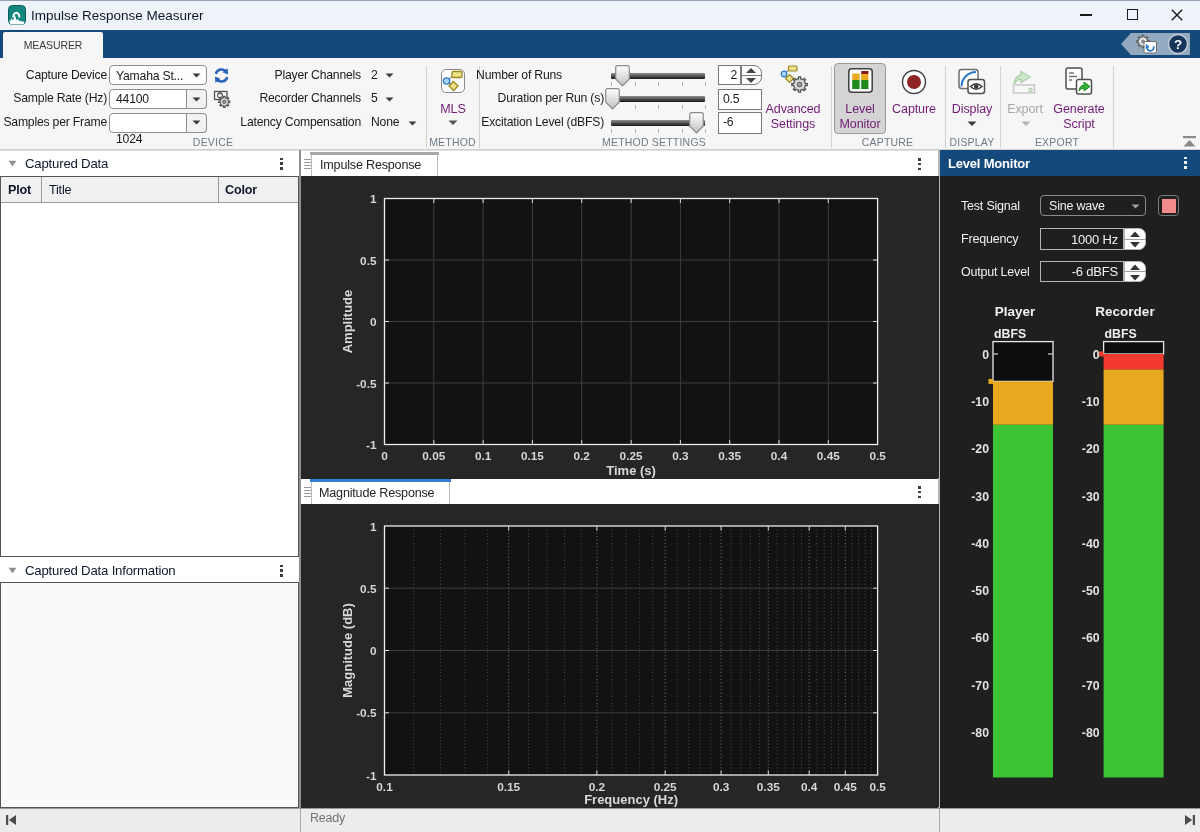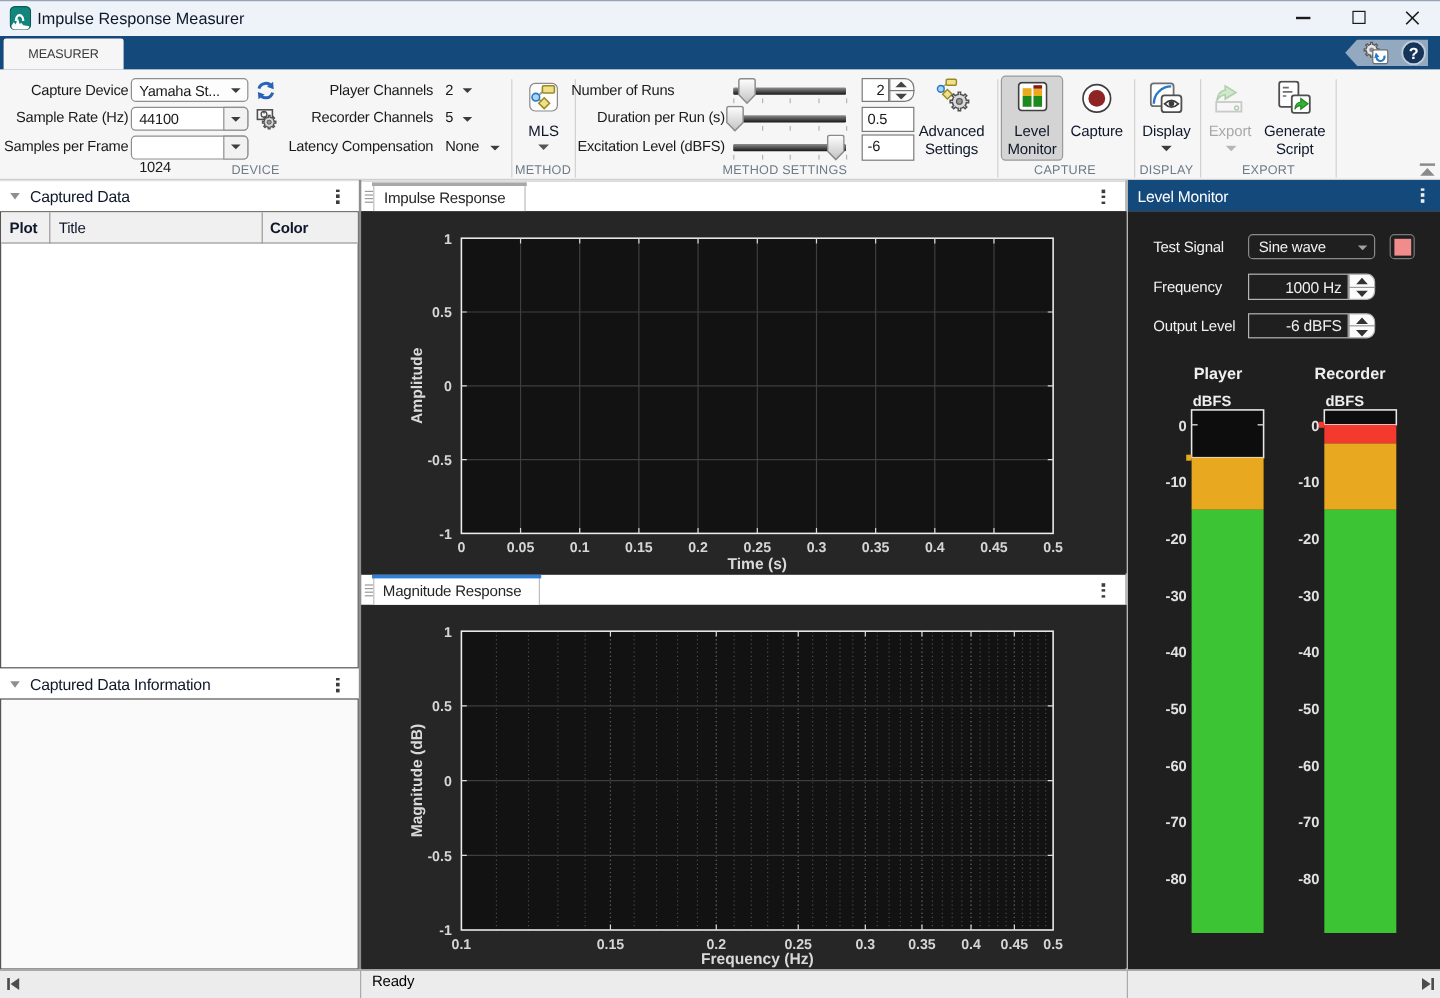--- a/index.html
+++ b/index.html
@@ -1,17 +1,17 @@
 <!DOCTYPE html>
 <html><head><meta charset="utf-8">
 <style>
 *{margin:0;padding:0;box-sizing:border-box}
 body{font-family:"Liberation Sans",sans-serif;width:1200px;height:832px;position:relative;overflow:hidden;background:#f6f6f6;font-size:13px;color:#1a1a1a}
 .rlbl{position:absolute;white-space:nowrap;color:#1a1a1a;font-size:12.2px;letter-spacing:-0.2px}
-.blbl{position:absolute;white-space:nowrap;color:#0f172a;font-size:12.5px;letter-spacing:-0.1px;text-align:center;width:80px}
+.blbl{position:absolute;white-space:nowrap;color:#701a75;font-size:12.5px;letter-spacing:-0.1px;text-align:center;width:80px}
 .abs{position:absolute}
 .lbl{position:absolute;white-space:nowrap;color:#0f172a}
 .sect{position:absolute;color:#6e7b87;font-size:10.5px;letter-spacing:0.2px;white-space:nowrap}
 .sep{position:absolute;width:1px;background:#d2d2d2;top:66px;height:82px}
 </style></head><body>
 <div class="abs" style="left:0;top:0;width:1200px;height:30px;background:#eef2f9;border-top:1px solid #98a4b5"></div>
 <div class="abs" style="left:8px;top:5px"><svg width="18" height="20" viewBox="0 0 18 20">
 <rect x="0.5" y="0.5" width="17" height="19" rx="4" fill="#12857c" stroke="#0a5d57" stroke-width="1"></rect>
 <path d="M5.2 12.5 A 3.1 4.8 0 0 1 11.4 12.5" fill="none" stroke="#ffffff" stroke-width="1.9"></path>
 <path d="M1.5 16.5 L3.5 13.5 L5.2 15.5 L6.8 9.5 L8.4 15.2 L9.6 14 L11.5 16 L16.5 16.8 L16.5 16.5 Q16.5 19.5 13.5 19.5 L4.5 19.5 Q1.5 19.5 1.5 16.5 Z" fill="#ffffff"></path>
@@ -465,21 +465,21 @@
         <text x="467.3" y="286.5" text-anchor="middle">0.35</text>
         <text x="508.2" y="286.5" text-anchor="middle">0.4</text>
         <text x="544.3" y="286.5" text-anchor="middle">0.45</text>
         <text x="576.6" y="286.5" text-anchor="middle">0.5</text>
       </g>
       <text x="330.1" y="299.5" text-anchor="middle" font-family="Liberation Sans, sans-serif" font-size="13px" font-weight="bold" fill="#d9d9d9">Frequency (Hz)</text>
       <text x="51" y="146.5" text-anchor="middle" transform="rotate(-90 51 146.5)" font-family="Liberation Sans, sans-serif" font-size="13px" font-weight="bold" fill="#d9d9d9">Magnitude (dB)</text>
     </svg>
   </div>
 <div class="abs" style="left:940px;top:150px;width:260px;height:26px;background:#14497c"></div>
-<div class="lbl" style="left:948px;top:156px;font-size:13px;letter-spacing:-0.2px;font-weight:normal;color:#ffffff">Level Monitor</div>
+<div class="lbl" style="left:948px;top:156px;font-size:13px;letter-spacing:-0.2px;font-weight:bold;color:#ffffff">Level Monitor</div>
 <div style="position:absolute;left:1184px;top:156.5px;width:2.6px;height:13px">
     <div style="position:absolute;left:0;top:0.0px;width:2.6px;height:2.6px;background:#f0f0f0"></div>
     <div style="position:absolute;left:0;top:4.8px;width:2.6px;height:2.6px;background:#f0f0f0"></div>
     <div style="position:absolute;left:0;top:9.6px;width:2.6px;height:2.6px;background:#f0f0f0"></div>
   </div>
 <div class="abs" style="left:940px;top:176px;width:260px;height:632px;background:#1f1f1f"></div>
 <div class="lbl" style="left:961px;top:199px;font-size:12.5px;letter-spacing:-0.2px;color:#f0f0f0">Test Signal</div>
 <div class="abs" style="left:1040px;top:195px;width:106px;height:21px;border:1px solid #8a8a8a;border-radius:4px"></div>
 <div class="lbl" style="left:1049px;top:199px;font-size:12.5px;letter-spacing:-0.2px;color:#f0f0f0">Sine wave</div>
 <svg style="position:absolute;left:1130.5px;top:203.5px" width="9" height="5" viewBox="0 0 9 5">
@@ -546,20 +546,20 @@
       <rect x="163.5999999999999" y="165.60000000000002" width="60.0" height="12.4" fill="#0d0d0d" stroke="#e8e8e8" stroke-width="1.3"></rect>
       <rect x="163.5999999999999" y="178.0" width="60.0" height="15.5" fill="#f4392e"></rect>
       <rect x="163.5999999999999" y="193.5" width="60.0" height="55.3" fill="#e8a820"></rect>
       <rect x="163.5999999999999" y="248.8" width="60.0" height="352.7" fill="#3cc434"></rect>
       <rect x="159.0999999999999" y="175.5" width="4.5" height="5" fill="#f4392e"></rect>
     </svg>
   </div>
 <div class="abs" style="left:0;top:808px;width:1200px;height:24px;background:#ececec;border-top:1px solid #9a9a9a"></div>
 <div class="abs" style="left:300px;top:809px;width:1px;height:23px;background:#aaa"></div>
 <div class="abs" style="left:939px;top:809px;width:1px;height:23px;background:#aaa"></div>
-<div class="lbl" style="left:310px;top:811px;font-size:12.5px;letter-spacing:-0.2px;color:#000000">Ready</div>
+<div class="lbl" style="left:310px;top:811px;font-size:12.5px;letter-spacing:-0.2px;color:#737373">Ready</div>
 <svg class="abs" style="left:5px;top:814px" width="12" height="12">
 <rect x="1" y="1" width="2.2" height="10" fill="#4d4d4d"></rect>
     <path d="M11 1 L11 11 L3.8 6 Z" fill="#4d4d4d"></path>
   </svg>
 <svg class="abs" style="left:1184px;top:814px" width="12" height="12">
 <rect x="8.8" y="1" width="2.2" height="10" fill="#4d4d4d"></rect>
     <path d="M1 1 L1 11 L8.2 6 Z" fill="#4d4d4d"></path>
   </svg>
 </body></html>

